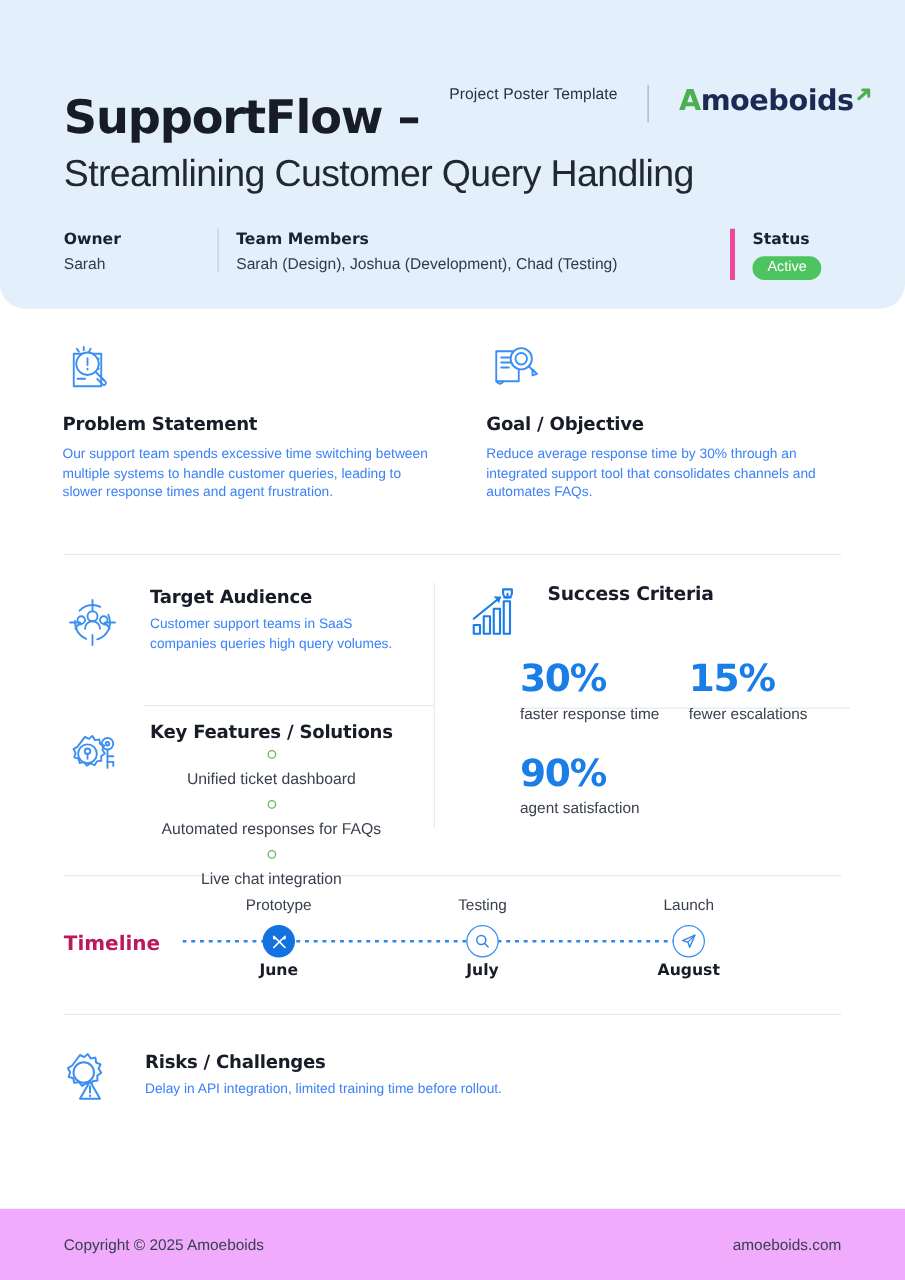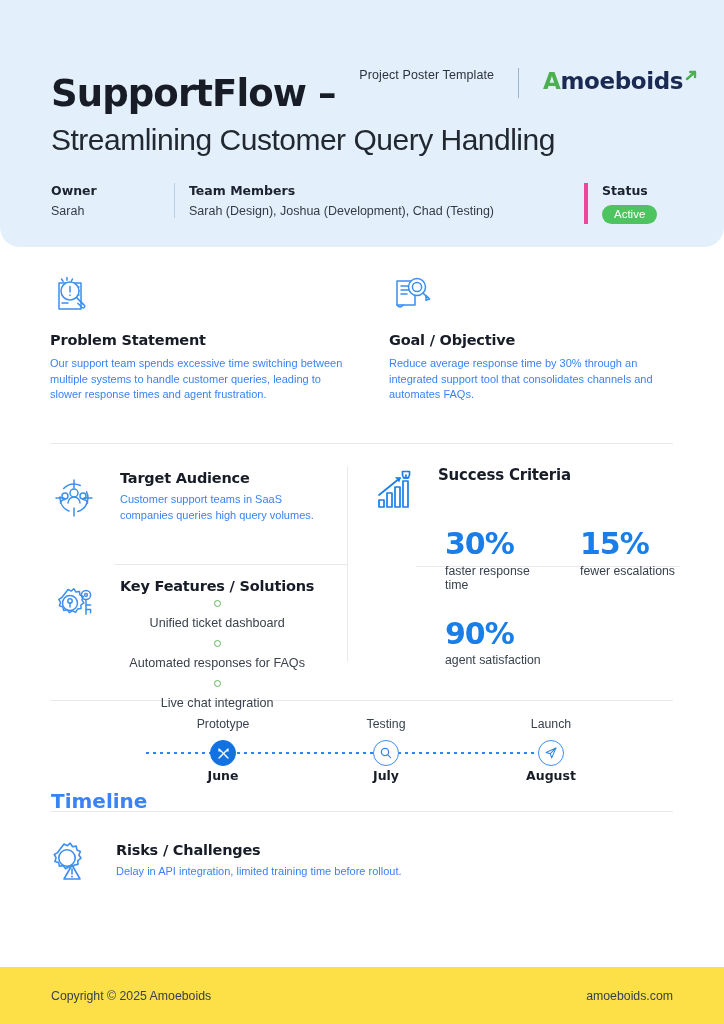--- a/index.html
+++ b/index.html
@@ -87,32 +87,31 @@
     margin-bottom: 9px; display: flex; align-items: center; gap: 10px; flex-direction: column;
   }
   .bullet {
     width: 7px; height: 7px; border: 1.4px solid #5cb85c;
     border-radius: 50%; flex: 0 0 auto;
   }
 
   .succ-head { display:flex; align-items:flex-start; gap: 16px; margin-left: 8px;}
   .stats { margin-left: 50px; margin-top: 14px; }
   .stat-row { display: flex; }
-  .stat { width: 150px; margin-left: 29px; }
+  .stat { width: 150px; }
   .stat-num {
     font-size: 30px; font-weight: 700; color: #1a7ee8;
     letter-spacing: -1px; font-family: "DejaVu Sans", sans-serif;
     line-height: 1.05;
   }
   .stat-label { font-size: 12.3px; color: #3a414e; margin-top: 4px; }
   .tl-label {
     position: absolute; left: 51px; top: 745px;
-    font-size: 20px; font-weight: 700; color: #3b82f6;
+    font-size: 16px; font-weight: 700; color: #be185d;
     font-family: "DejaVu Sans", sans-serif;
-    margin-top: 44px;
   }
   .tl-line {
     position: absolute; left: 146px; top: 752px; width: 418px; height: 2px;
     background-image: linear-gradient(to right, #2f86e8 0 3px, transparent 3px 100%);
     background-size: 7px 2px; background-repeat: repeat-x;
   }
   .tl-node { position: absolute; top: 740px; text-align: center; width: 110px; }
   .tl-node .dotwrap { display:flex; justify-content:center; }
   .tl-dot {
     width: 26px; height: 26px; border-radius: 50%;
@@ -129,21 +128,21 @@
     font-size: 12.5px; font-weight: 700; color: #171c27;
     font-family: "DejaVu Sans", sans-serif;
   }
 
   
   .blk-risks { position: absolute; left: 46px; top: 838px; display:flex; gap:18px; }
 
   
   .footer {
     position: absolute; left: 0; bottom: 0; width: 724px; height: 57px;
-    background: #fde047; display: flex; align-items: center;
+    background: #f0abfc; display: flex; align-items: center;
     justify-content: space-between; padding: 0 51px;
   }
   .footer span { font-size: 12.3px; color: #384050; }
 
   svg { display: block; }
 </style>
 </head>
 <body>
 
 <div class="page">

